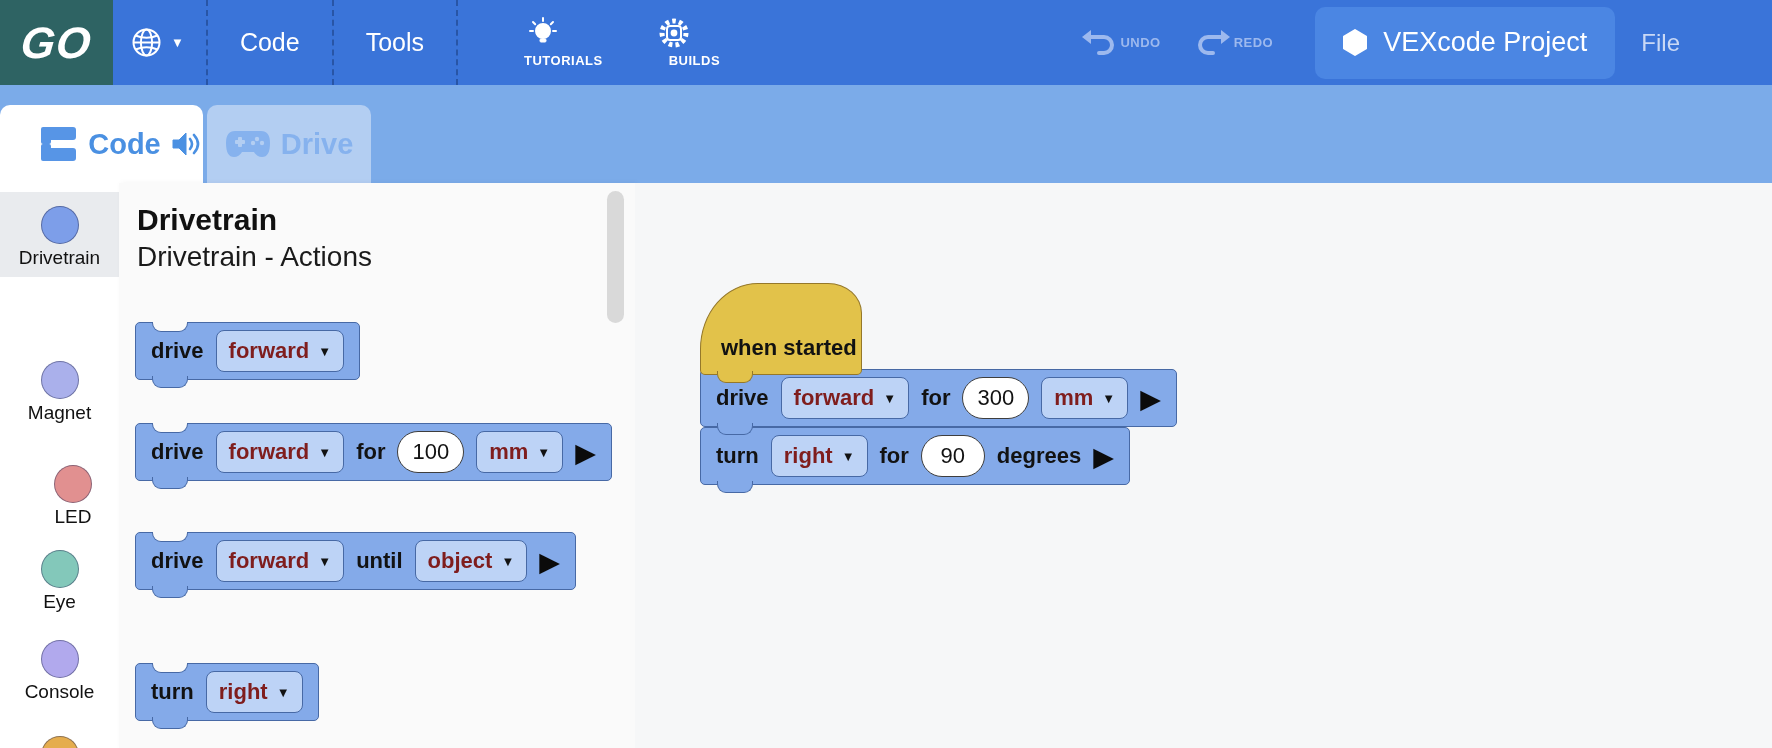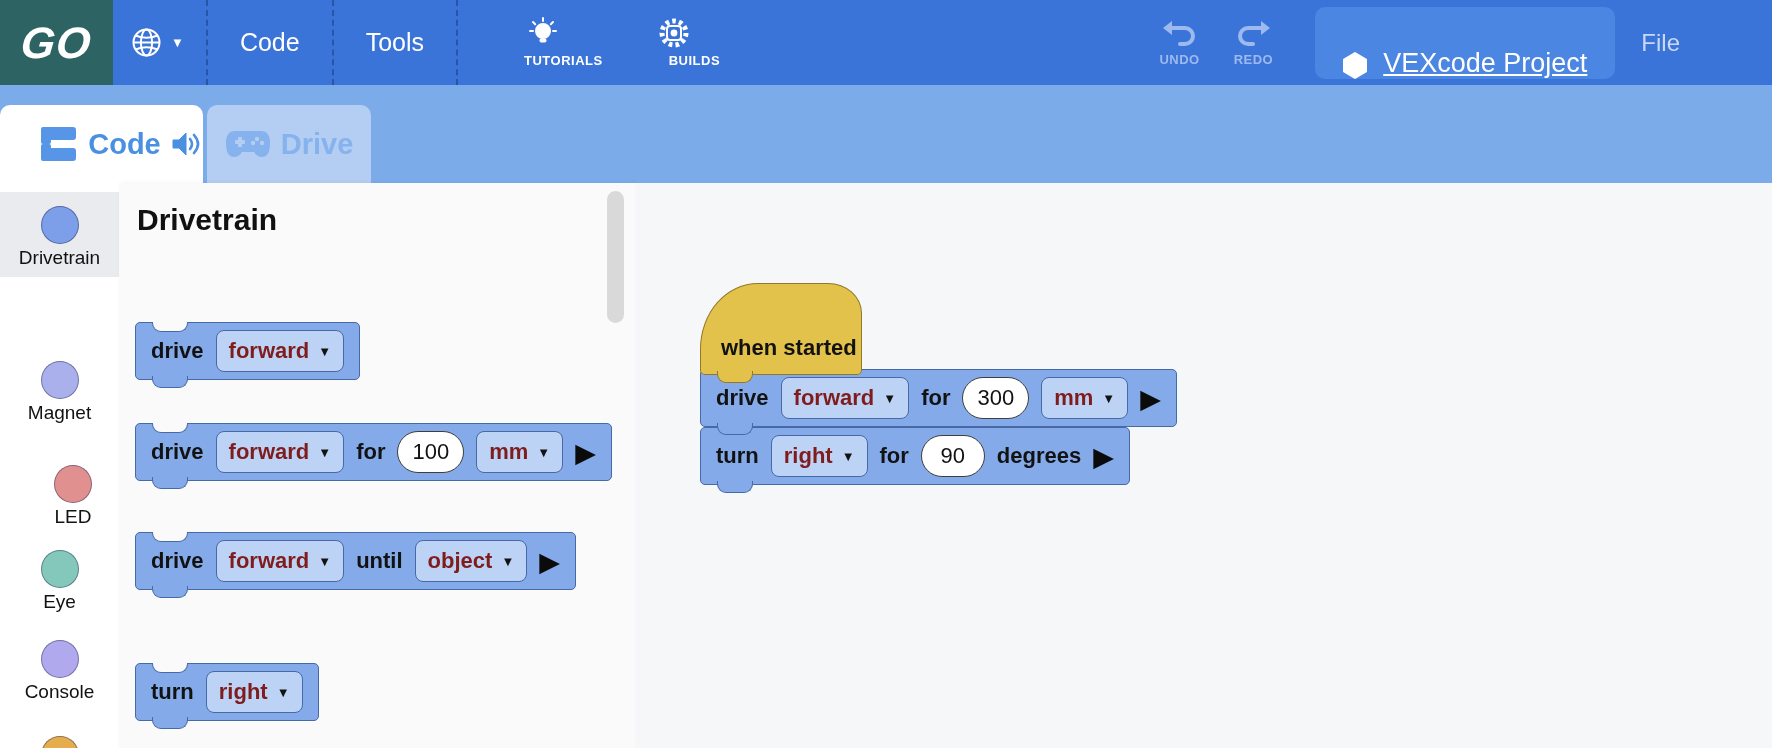--- a/index.html
+++ b/index.html
@@ -20,23 +20,23 @@
     display:flex;align-items:center;color:#fff;}
   .go-logo{width:113px;height:85px;background:var(--go-teal);display:flex;align-items:center;justify-content:center;flex:0 0 auto;}
   .go-logo span{font-size:44px;font-weight:bold;font-style:italic;letter-spacing:1px;transform:skewX(-6deg);}
   .lang-btn{background:none;border:none;color:#fff;display:flex;align-items:center;gap:9px;margin:0 22px 0 18px;cursor:pointer;}
   .caret-down{font-size:13px;color:#fff;}
   .vsep{width:0;height:85px;border-left:2px dashed rgba(21,48,104,.45);}
   .menu-btn{background:none;border:none;color:#fff;font-size:25px;font-family:inherit;margin:0 32px;cursor:pointer;}
   .icon-btn{background:none;border:none;color:#fff;display:flex;flex-direction:column;align-items:center;gap:4px;margin-left:26px;cursor:pointer;}
   .icon-btn .lbl{font-size:13px;font-weight:bold;letter-spacing:.5px;margin-left:40px;}
   .topbar-right{margin-left:auto;display:flex;align-items:center;padding-right:92px;}
-  .histo-btn{background:none;border:none;display:flex;flex-direction:column;align-items:center;gap:3px;color:var(--muted-top);cursor:pointer;margin-right:34px;}
+  .histo-btn{background:none;border:none;display:flex;align-items:center;gap:3px;color:var(--muted-top);cursor:pointer;margin-right:34px;}
   .histo-btn .lbl{font-size:13px;font-weight:bold;letter-spacing:.5px;}
-  .project-box{height:72px;background:var(--projbox);border-radius:10px;display:flex;align-items:flex-end;gap:16px;padding:0 28px;margin:0 26px 0 8px;cursor:pointer;text-decoration:underline;}
+  .project-box{height:72px;background:var(--projbox);border-radius:10px;display:flex;align-items:center;gap:16px;padding:0 28px;margin:0 26px 0 8px;cursor:pointer;}
   .project-box .pname{font-size:27px;color:#fff;}
   .saved{font-size:24px;color:var(--saved);}
 
   
   .tabbar{position:absolute;top:85px;left:0;width:100%;height:98px;background:var(--tabbar);}
   .tab{position:absolute;bottom:0;height:78px;border-radius:10px 10px 0 0;display:flex;align-items:center;justify-content:center;gap:10px;cursor:pointer;}
   .tab-code{left:0;width:203px;background:#fff;color:var(--accent);padding-left:36px;}
   .tab-drive{left:207px;width:164px;background:var(--drivetab);color:var(--drive-fg);}
   .tab .tlabel{font-size:29px;font-weight:600;}
 
@@ -227,20 +227,21 @@
         <span class="side-label">Eye</span>
       </div>
       <div class="side-item si-6">
         <span class="side-circle" style="background: rgb(229, 173, 78);"></span>
       </div>
     </aside>
 
     <section class="palette">
       <div class="pal-head">
         <div class="pal-title">Drivetrain</div>
+        <div class="pal-sub">Drivetrain - Actions</div>
       </div>
       <div class="block pblock pb0">
           <span class="blabel">drive</span>
           <span class="dd">
             <span class="dd-text">forward</span>
             <span class="dd-caret">▼</span>
           </span>
         </div>
       <div class="block pblock pb1">
           <span class="blabel">drive</span>

